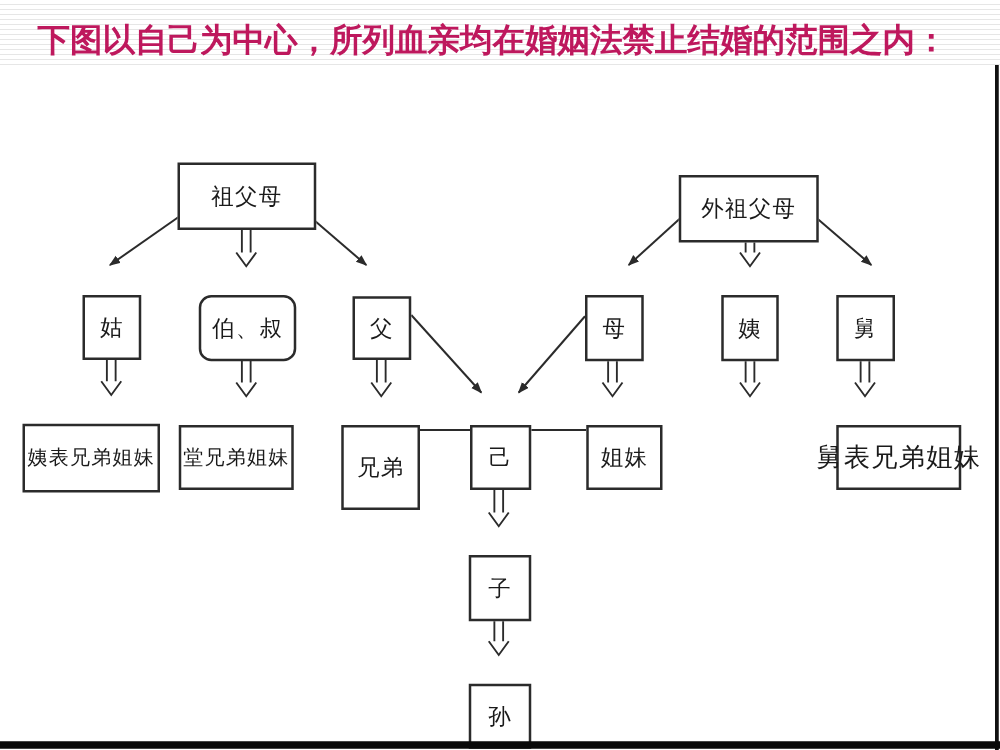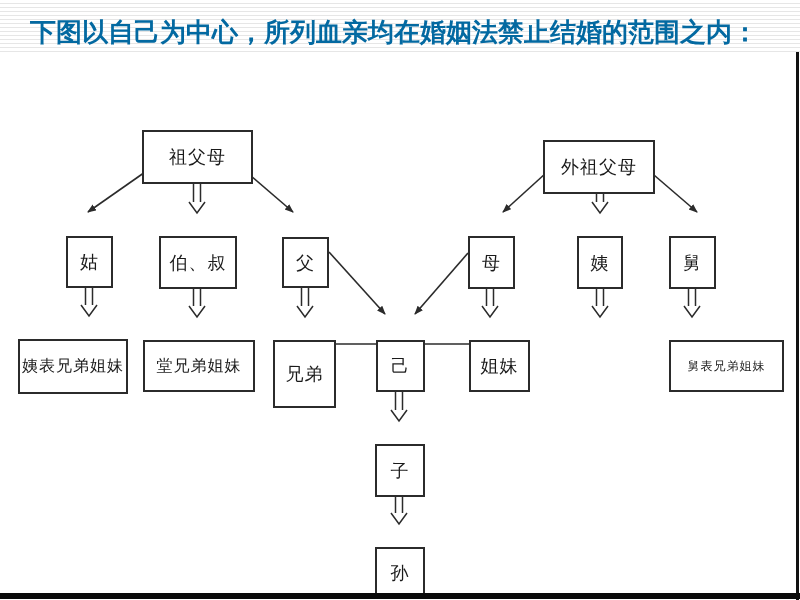--- a/index.html
+++ b/index.html
@@ -6,21 +6,21 @@
   #slide{
     position:relative;width:800px;height:600px;background:#fff;overflow:hidden;
     font-family:"Liberation Serif","DejaVu Serif",serif;
   }
   #stripe-band{
     position:absolute;left:0;top:0;width:800px;height:55px;
     background:repeating-linear-gradient(to bottom,#ffffff 0px,#ffffff 3px,#e6e6e6 3px,#e6e6e6 4px);
   }
   #slide-title{
     position:absolute;left:30px;top:17px;width:760px;
-    font-size:26px;font-weight:bold;color:#0369a1;line-height:31px;white-space:nowrap;
+    font-size:26px;font-weight:bold;color:#be185d;line-height:31px;white-space:nowrap;
   }
   #arrows-svg{position:absolute;left:0;top:0;width:800px;height:600px;}
   #nodes-layer{position:absolute;left:0;top:0;width:800px;height:600px;pointer-events:none;margin-top:22px;}
   .node{
     position:absolute;box-sizing:border-box;border:2px solid #2b2b2b;background:#fff;
     display:flex;align-items:center;justify-content:center;
     color:#1a1a1a;font-family:"Liberation Serif","DejaVu Serif",serif;
     letter-spacing:1px;white-space:nowrap;
   }
   .solid-line{stroke:#2b2b2b;stroke-width:1.6;}
@@ -100,30 +100,30 @@
         <polyline points="391,513 399,524 407,513" class="head-poly"></polyline>
       </g>
       <line x1="330" y1="344" x2="376" y2="344" class="plain-line"></line>
       <line x1="425" y1="344" x2="469" y2="344" class="plain-line"></line>
     </svg>
 
   <div id="nodes-layer">
       <div class="node" style="left: 142px; top: 108px; width: 111px; height: 54px; font-size: 18px;">祖父母</div>
       <div class="node" style="left: 543px; top: 118px; width: 112px; height: 54px; font-size: 18px;">外祖父母</div>
       <div class="node" style="left: 66px; top: 214px; width: 47px; height: 52px; font-size: 18px;">姑</div>
-      <div class="node" style="left: 159px; top: 214px; width: 78px; height: 53px; font-size: 18px;">伯、叔</div>
+      <div class="node" style="left: 159px; top: 214px; width: 78px; height: 53px; font-size: 18px; border-radius: 10px;">伯、叔</div>
       <div class="node" style="left: 282px; top: 215px; width: 47px; height: 51px; font-size: 18px;">父</div>
       <div class="node" style="left: 468px; top: 214px; width: 47px; height: 53px; font-size: 18px;">母</div>
       <div class="node" style="left: 577px; top: 214px; width: 46px; height: 53px; font-size: 18px;">姨</div>
       <div class="node" style="left: 669px; top: 214px; width: 47px; height: 53px; font-size: 18px;">舅</div>
       <div class="node" style="left: 18px; top: 317px; width: 110px; height: 55px; font-size: 16px;">姨表兄弟姐妹</div>
-      <div class="node" style="left: 143px; top: 318px; width: 112px; height: 52px; font-size: 16px;">堂兄弟姐妹</div>
+      <div class="node" style="left: 143px; top: 318px; width: 92px; height: 52px; font-size: 16px;">堂兄弟姐妹</div>
       <div class="node" style="left: 273px; top: 318px; width: 63px; height: 68px; font-size: 18px;">兄弟</div>
       <div class="node" style="left: 376px; top: 318px; width: 49px; height: 52px; font-size: 18px;">己</div>
       <div class="node" style="left: 469px; top: 318px; width: 61px; height: 52px; font-size: 18px;">姐妹</div>
-      <div class="node" style="left: 669px; top: 318px; width: 115px; height: 52px; font-size: 12px;">舅表兄弟姐妹</div>
+      <div class="node" style="left: 669px; top: 318px; width: 100px; height: 52px; font-size: 21px;">舅表兄弟姐妹</div>
       <div class="node" style="left: 375px; top: 422px; width: 50px; height: 53px; font-size: 18px;">子</div>
       <div class="node" style="left: 375px; top: 525px; width: 50px; height: 52px; font-size: 18px;">孙</div>
     </div>
 
   <div id="right-border"></div>
   <div id="bottom-bar"></div>
 </div>
 
 </body></html>

